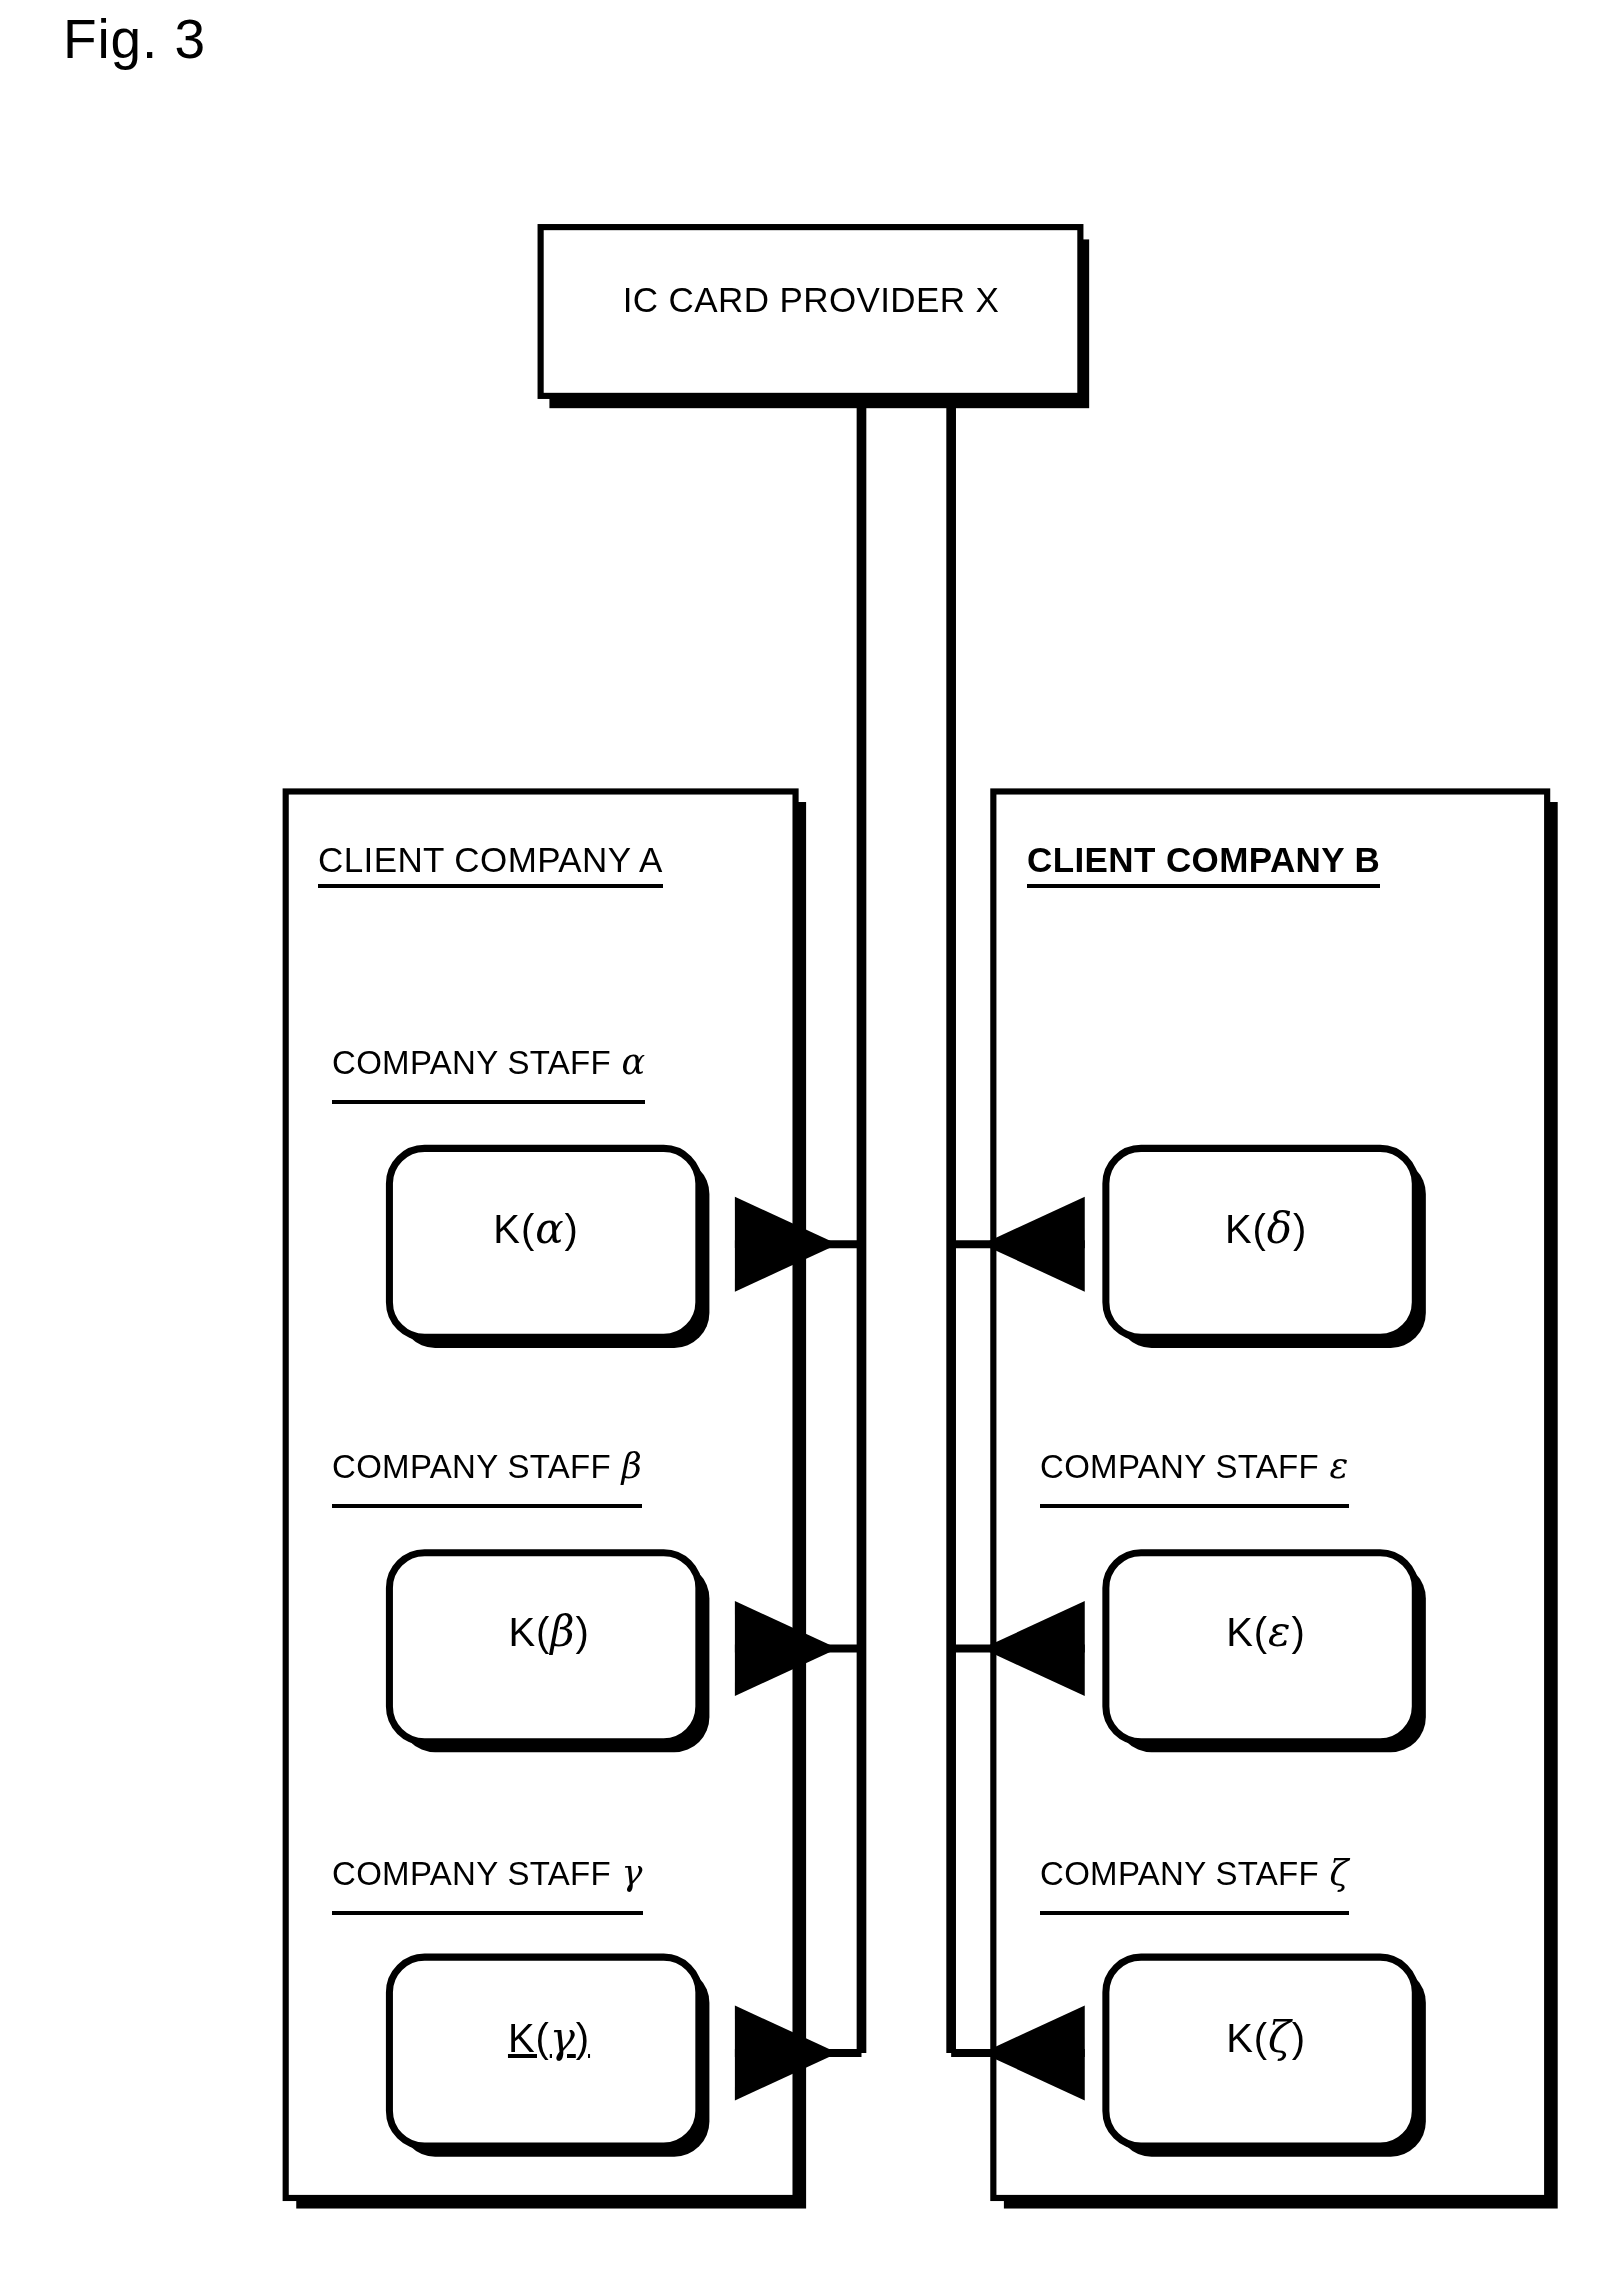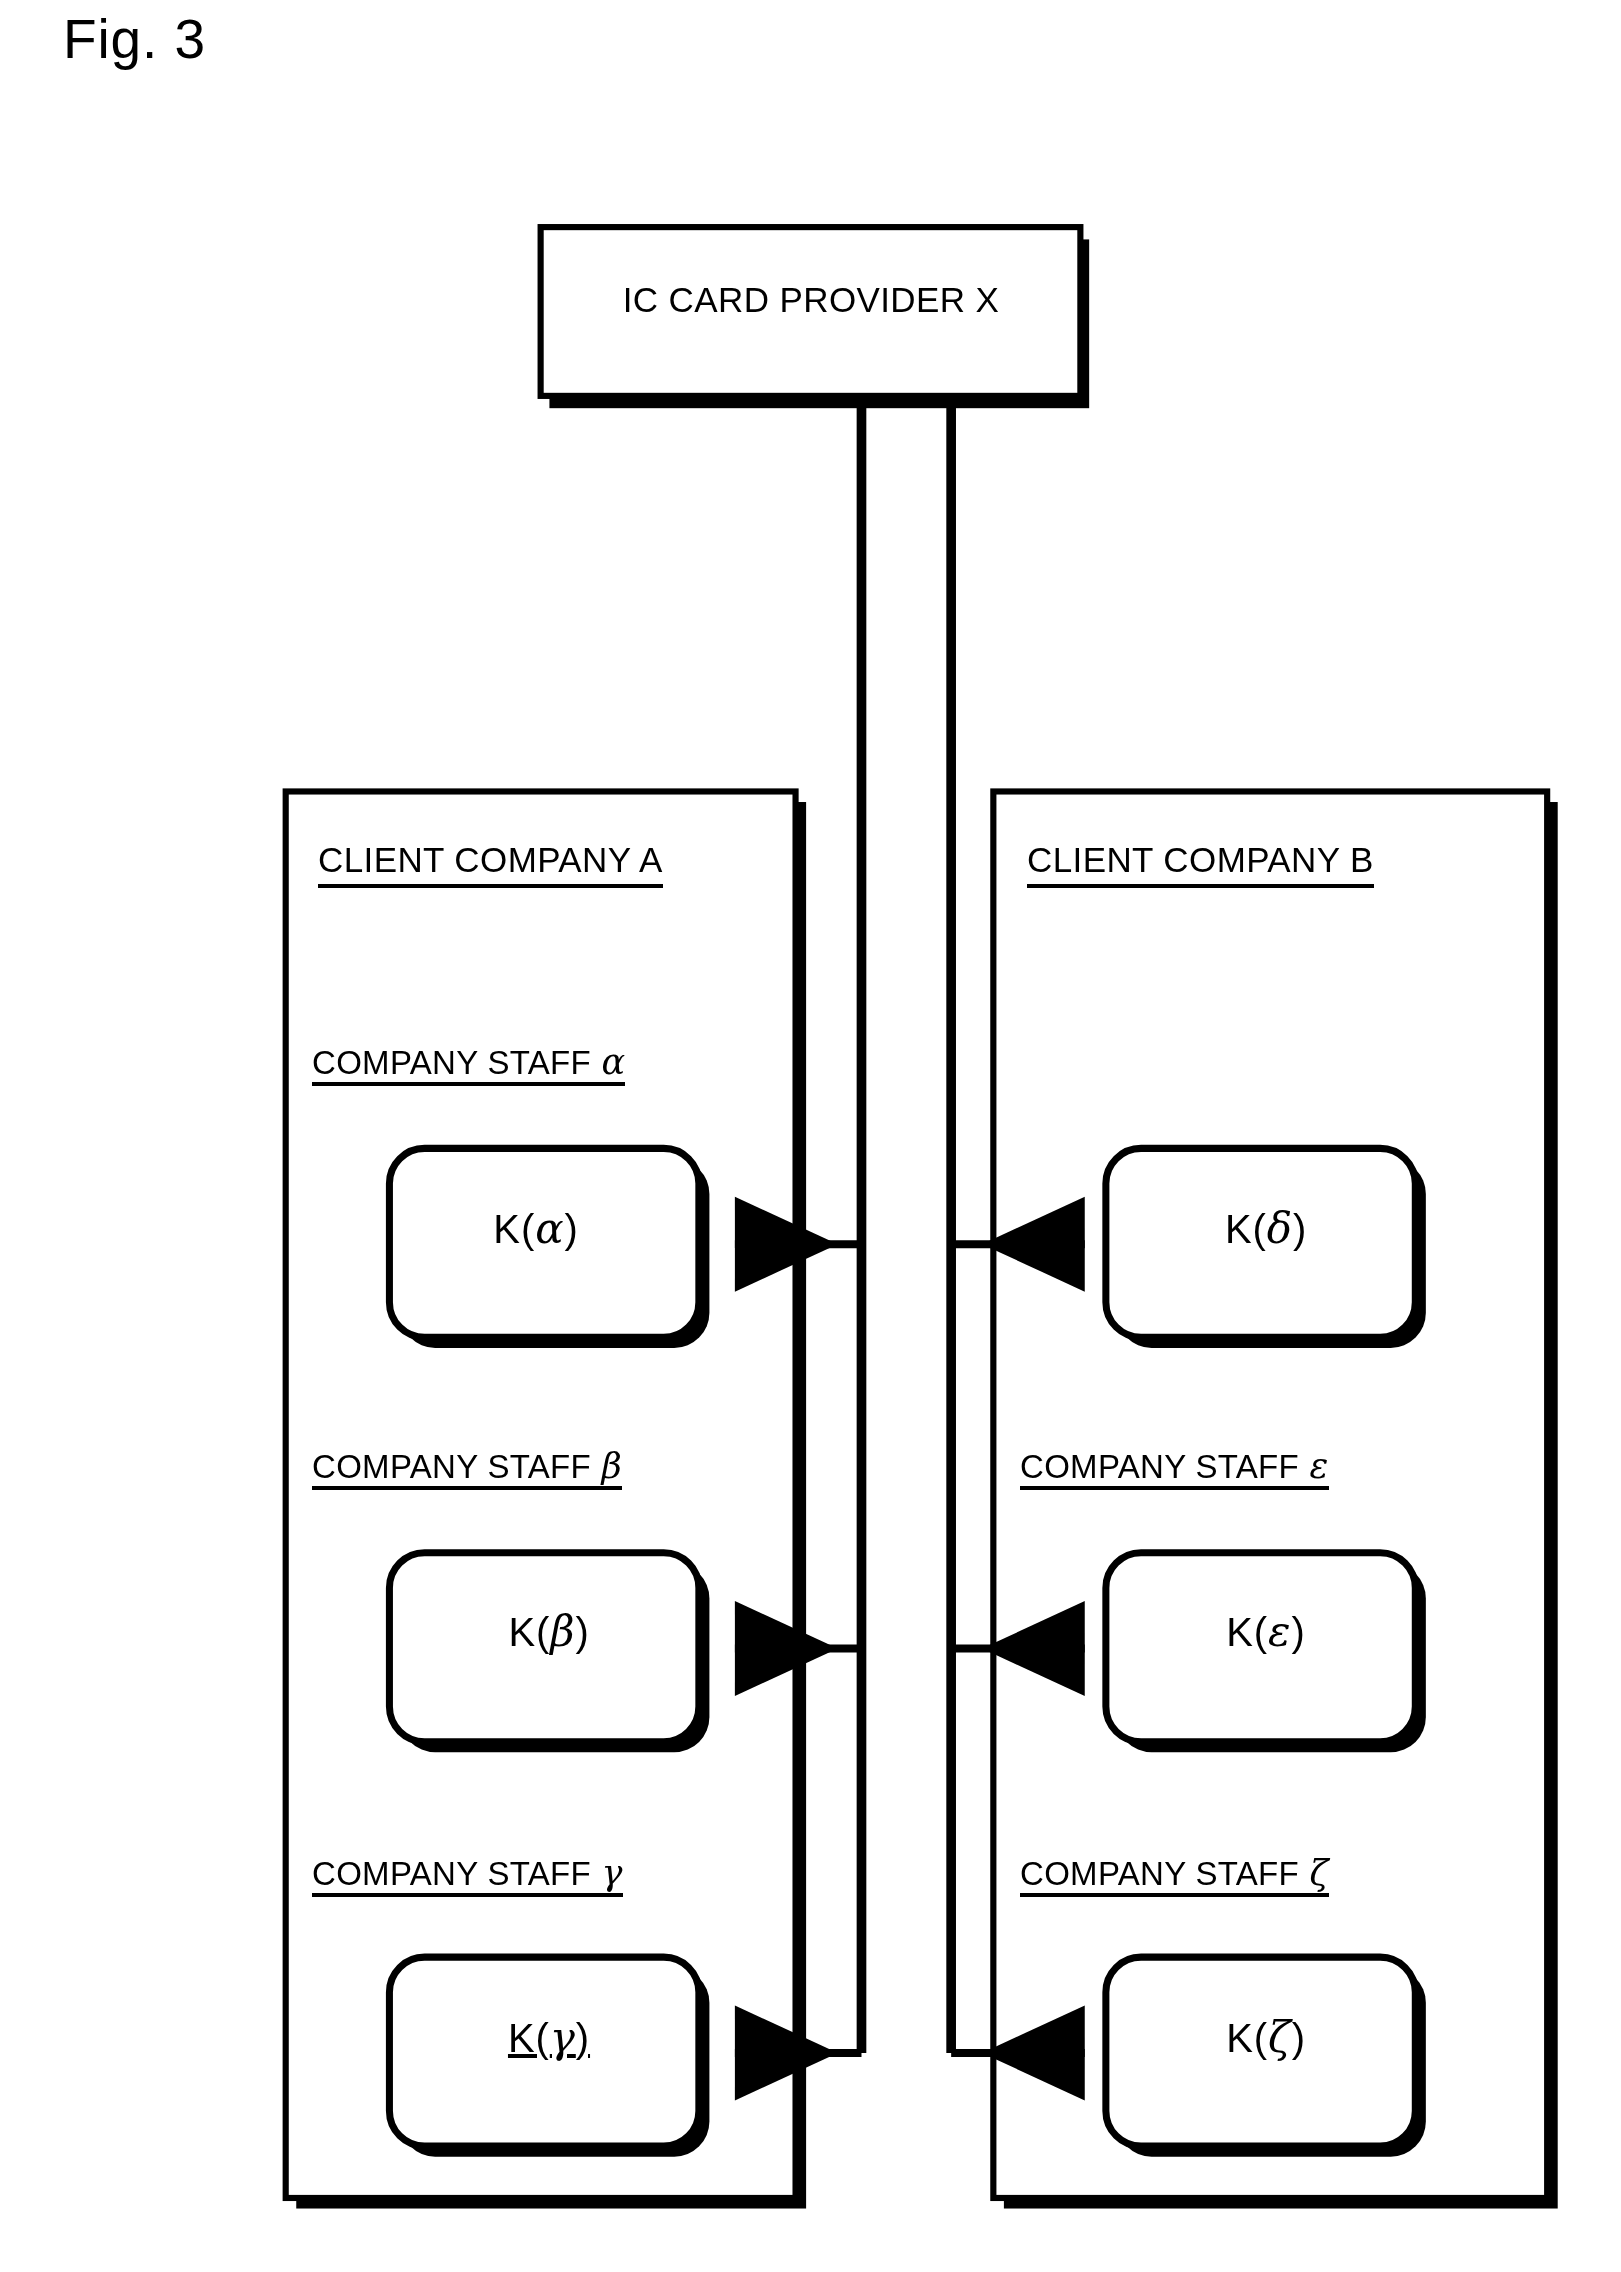--- a/index.html
+++ b/index.html
@@ -59,27 +59,28 @@
     letter-spacing: 0.4px;
   }
 
   .company-title {
     font-size: 35px;
     letter-spacing: 0.4px;
     border-bottom: 4.4px solid #000;
     padding-bottom: 3.5px;
   }
   .company-title-a { left: 318px; top: 840px; }
-  .company-title-b { left: 1027px; top: 840px; }
+  .company-title-b { left: 1027px; top: 840px; font-weight: bold; }
 
   .staff-title {
     font-size: 33px;
     letter-spacing: 0.3px;
     border-bottom: 4.4px solid #000;
-    padding-bottom: 0;
+    padding-bottom: 18px;
+    margin-left: 20px;
   }
   .staff-greek {
     font-family: "DejaVu Serif", serif;
     font-style: italic;
     font-size: 35px;
     padding-left: 10.5px;
   }
 
   .staff-a1 { left: 312px;  top: 1042px; }
   .staff-a2 { left: 312px;  top: 1446px; }

